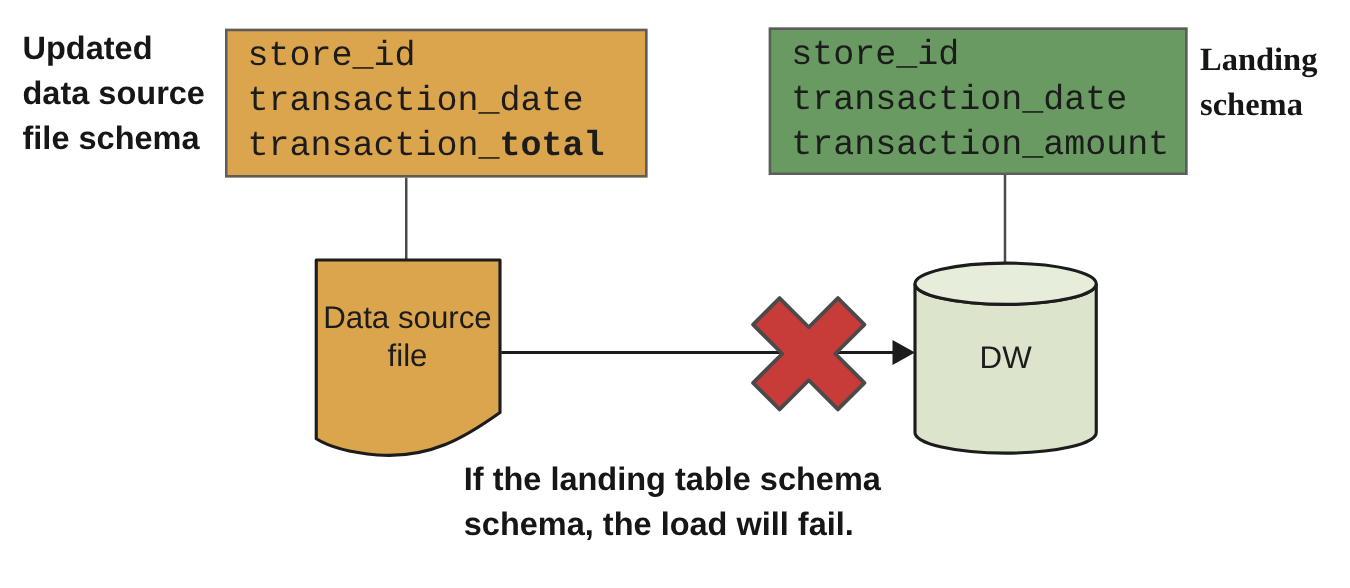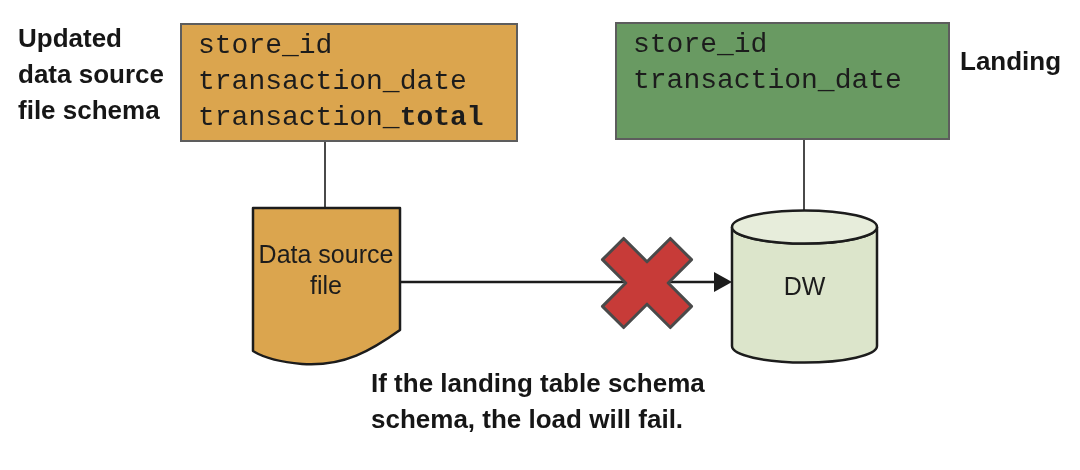--- a/index.html
+++ b/index.html
@@ -20,21 +20,21 @@
   .side-label {
     position: absolute;
     font-weight: bold;
     font-size: 26px;
     line-height: 36px;
     color: #161616;
     white-space: nowrap;
   }
   .side-label span { display: block; }
   .label-source { left: 18px; top: 20px; }
-  .label-landing { left: 960px; top: 43px; }
+  .label-landing { left: 960px; top: 30px; font-family: Liberation Serif, serif; }
   .schema-box {
     position: absolute;
     border: 2px solid #5d5d5d;
     font-family: "Liberation Mono", "DejaVu Sans Mono", monospace;
     font-size: 28px;
     line-height: 36px;
     color: #1c1c1c;
     padding: 3px 4px 0 16px;
     white-space: nowrap;
   }
@@ -104,24 +104,26 @@
 
   <div class="schema-box box-source">
     <span>store_id</span>
     <span>transaction_date</span>
     <span><span class="inline">transaction_</span><span class="inline b">total</span></span>
   </div>
 
   <div class="schema-box box-landing">
     <span>store_id</span>
     <span>transaction_date</span>
+    <span>transaction_amount</span>
   </div>
 
   <div class="side-label label-landing">
     <span>Landing</span>
+    <span>schema</span>
   </div>
 
   <div class="shape-text doc-text">
     <span>Data source</span>
     <span>file</span>
   </div>
 
   <div class="shape-text dw-text">
     <span>DW</span>
   </div>

